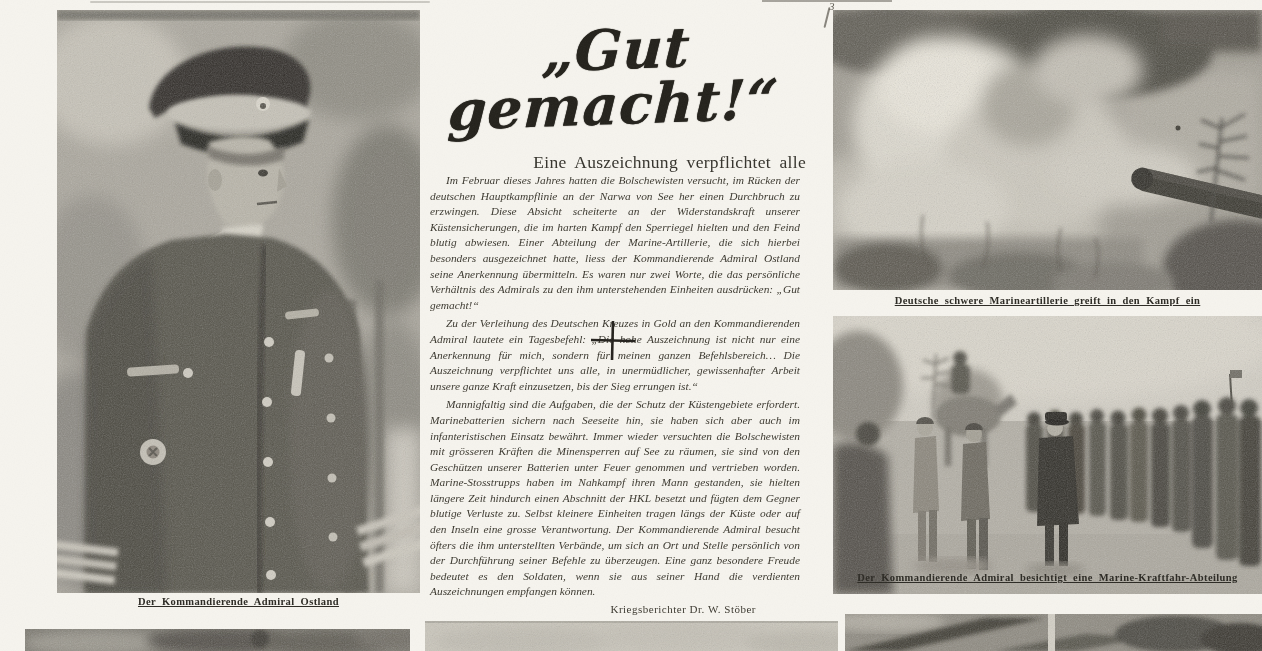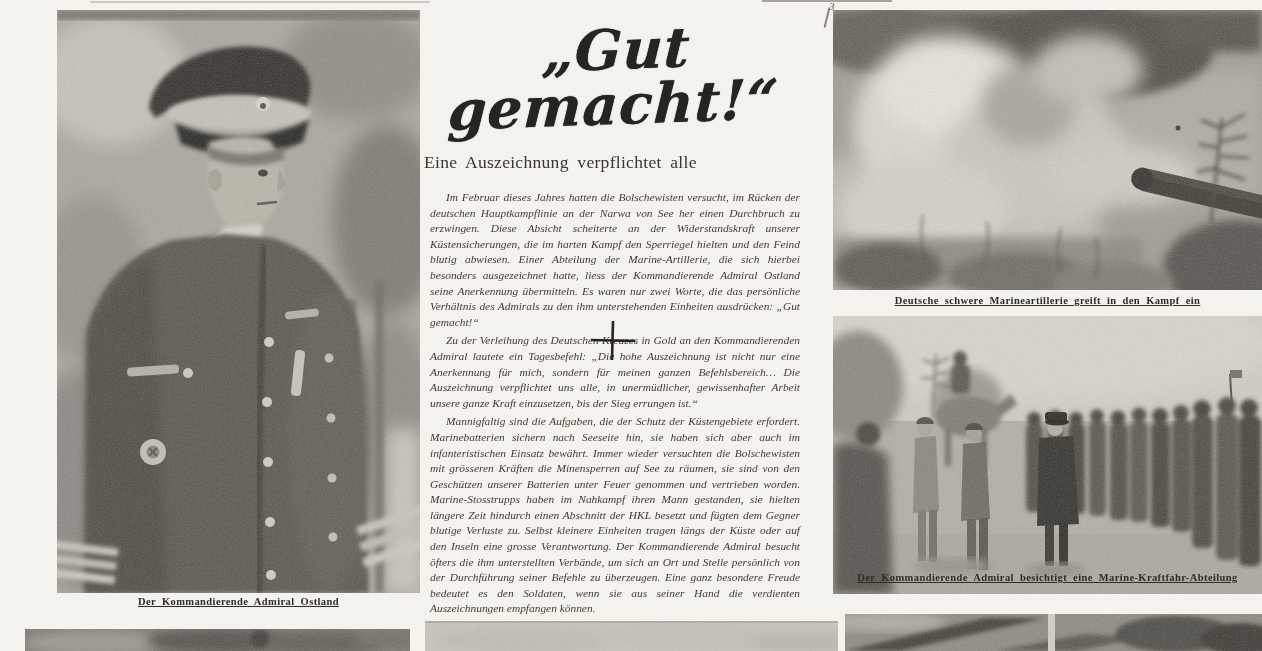--- a/index.html
+++ b/index.html
@@ -34,24 +34,24 @@
   
   .article { position:absolute; left:424px; top:16px; width:382px; }
   .headline {
     margin:6px 0 0; text-align:center;
     font-family:"DejaVu Serif", serif; font-style:italic; font-weight:bold;
     font-size:55px; line-height:1.0; color:#23211b;
     letter-spacing:1px; transform:rotate(-2deg) skewX(-5deg);
     text-shadow:0 0 1px #23211b;
   }
   .subheadline {
-    margin:20px 0 0; text-align:left; font-weight:normal;
+    margin:20px 0 0; text-align:right; font-weight:normal;
     font-size:17.5px; color:#35332c; word-spacing:4px; letter-spacing:.3px;
   }
-  .bodytext { margin-top:17px; padding:0 6px; }
+  .bodytext { padding:0 6px; }
   .bodytext p {
     margin:0 0 3px; text-align:justify; font-style:italic;
     font-size:11.4px; line-height:15.6px; color:#3b382f; text-indent:16px;
   }
   .byline {
     margin-top:3px; padding-right:50px; text-align:right;
     font-size:11px; color:#3b382f; letter-spacing:.5px;
   }
 
   

